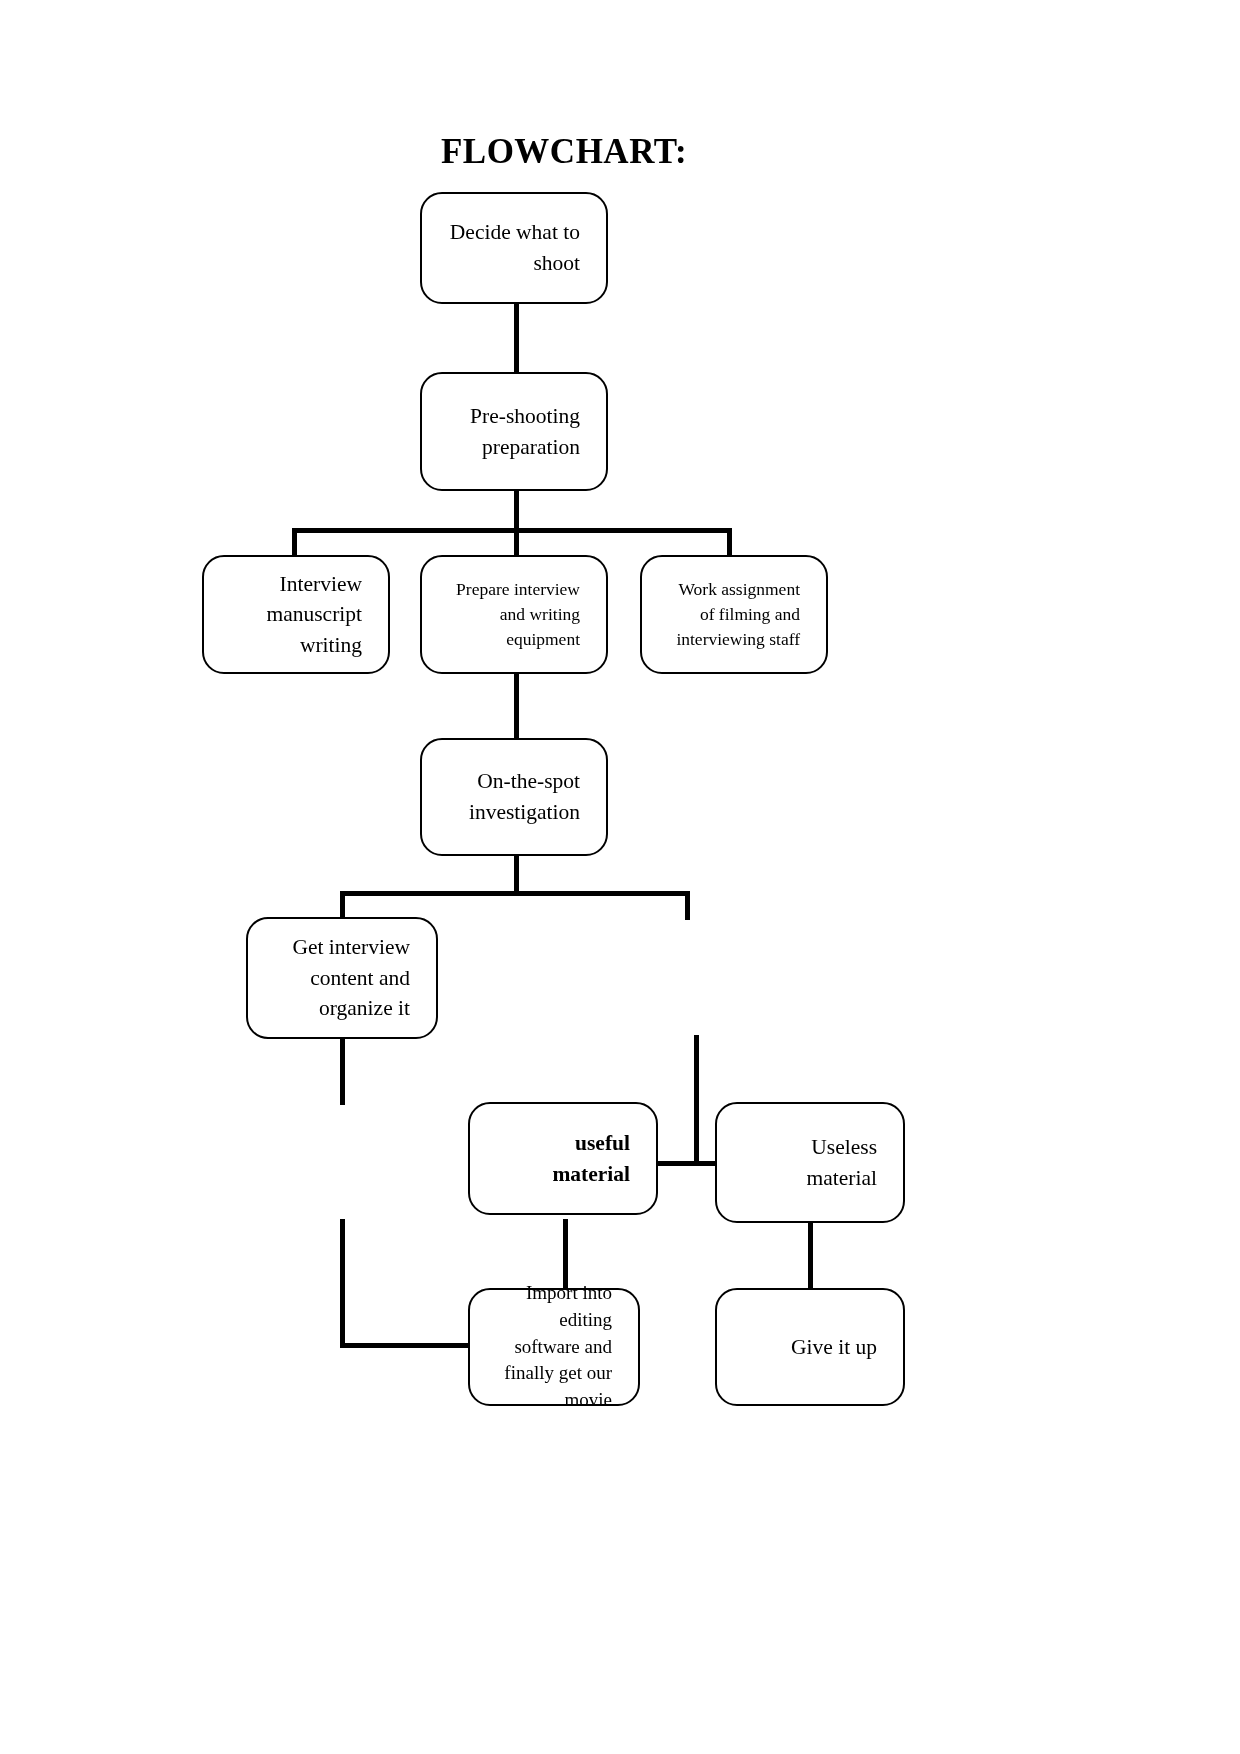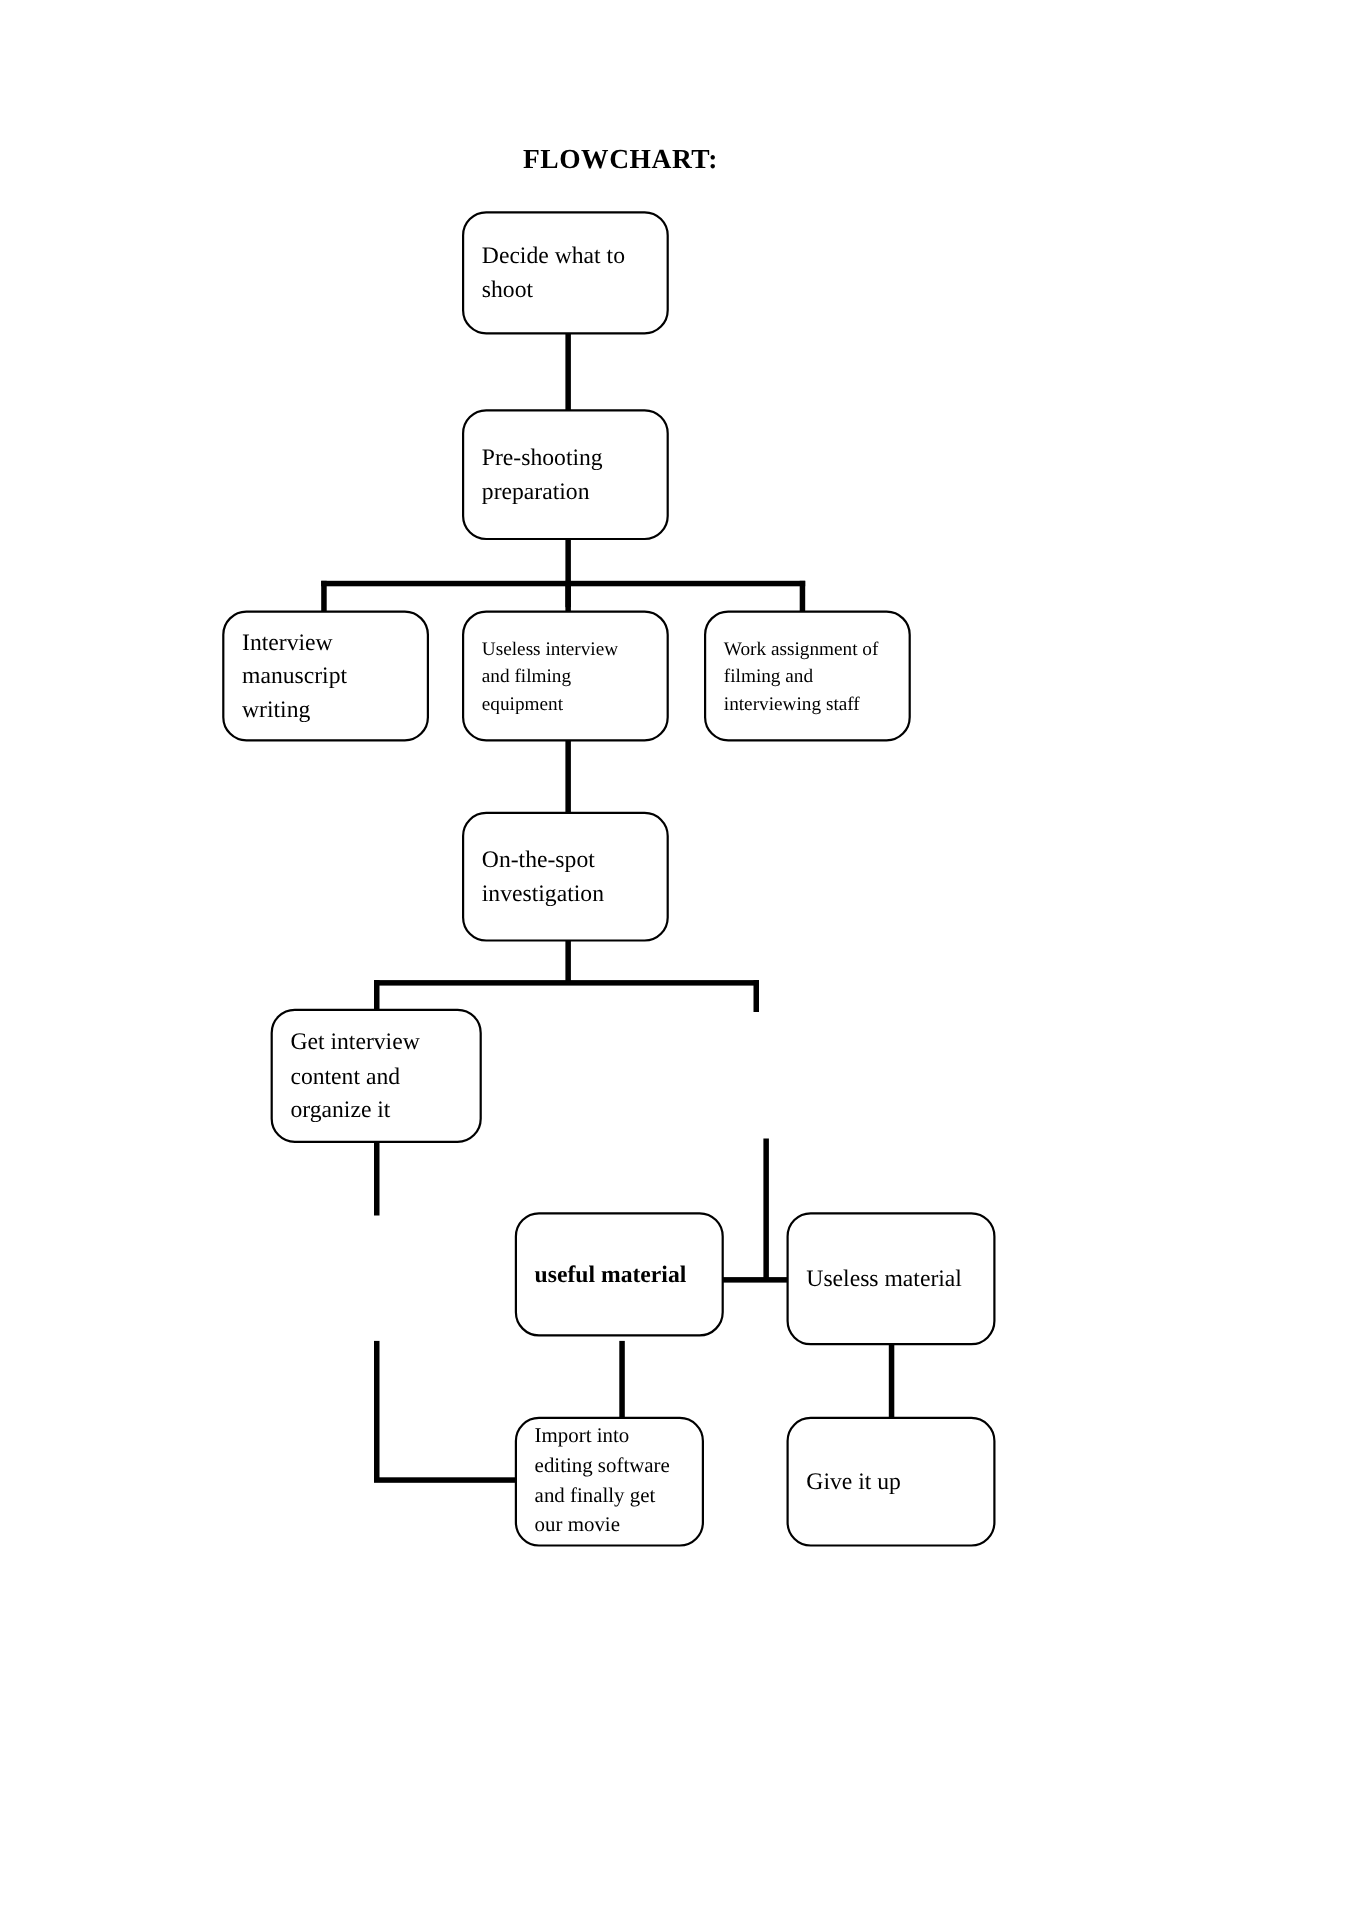--- a/index.html
+++ b/index.html
@@ -11,39 +11,39 @@
     position:relative;
     overflow:hidden;
   }
   #canvas{position:absolute;left:0;top:0;width:1240px;height:1754px;}
 
   .title{
     position:absolute;
     left:0;top:132px;width:1240px;
     text-align:center;
     font-weight:bold;
-    font-size:25px;
+    font-size:35px;
     letter-spacing:0.5px;
     font-family:"Liberation Serif","DejaVu Serif",serif;
   }
   
   .title-inner{display:inline-block;transform:translateX(-56px);}
 
   .node{
     position:absolute;
     box-sizing:border-box;
     border:2.2px solid #000;
     border-radius:22px;
     background:#fff;
     display:flex;
     align-items:center;
     justify-content:center;
-    text-align:left;
+    text-align:right;
     line-height:1.42;
-    padding:4px 16px;
+    padding:4px 26px;
     z-index:2;
   }
   .node span{display:block;width:100%;}
 
   .f20{font-size:21.5px;}
   .f18{font-size:19px;}
   .f17{font-size:17.5px;}
 
   .conn{
     position:absolute;
@@ -95,21 +95,21 @@
 
   <div class="node f20" style="left:420px;top:372px;width:188px;height:119px;">
     <span>Pre-shooting preparation</span>
   </div>
 
   <div class="node f20" style="left:202px;top:555px;width:188px;height:119px;">
     <span>Interview manuscript writing</span>
   </div>
 
   <div class="node f17" style="left:420px;top:555px;width:188px;height:119px;">
-    <span>Useless interview and filming equipment</span>
+    <span>Prepare interview and writing equipment</span>
   </div>
 
   <div class="node f17" style="left:640px;top:555px;width:188px;height:119px;">
     <span>Work assignment of filming and interviewing staff</span>
   </div>
 
   <div class="node f20" style="left:420px;top:738px;width:188px;height:118px;">
     <span>On-the-spot investigation</span>
   </div>
 

